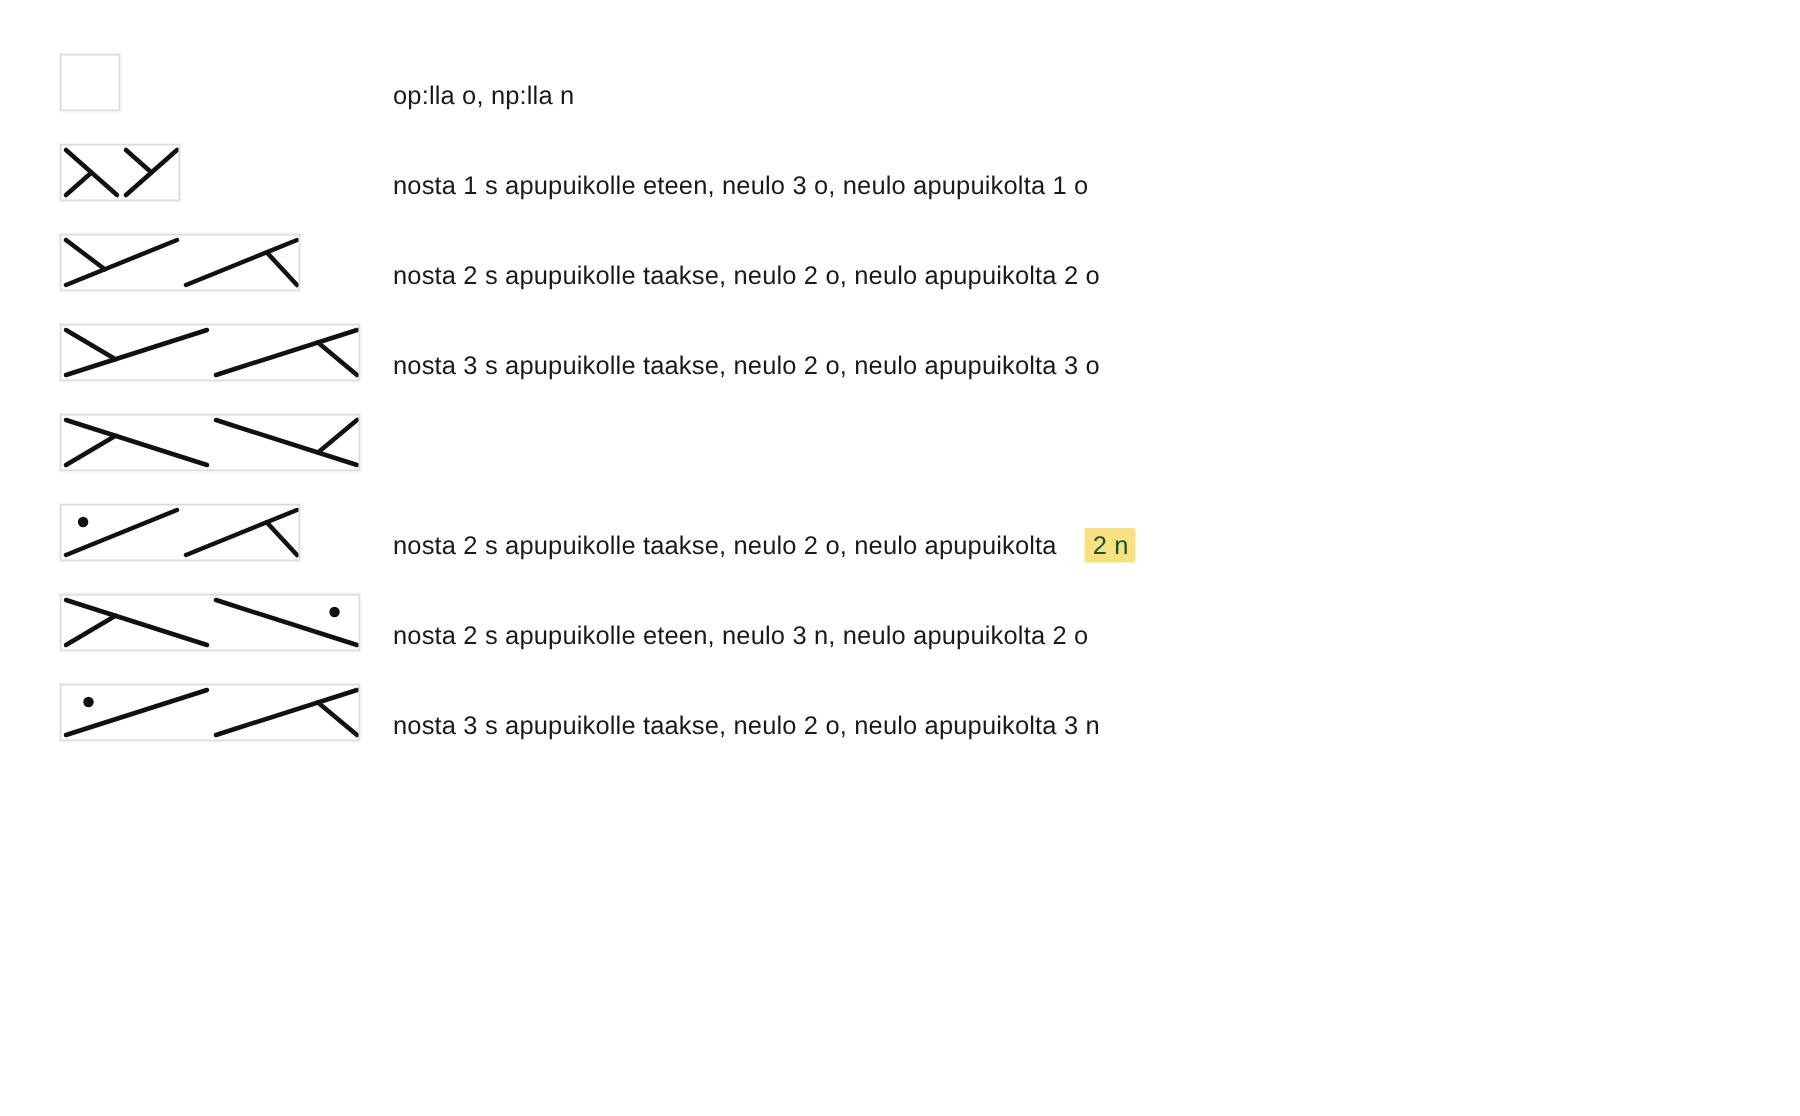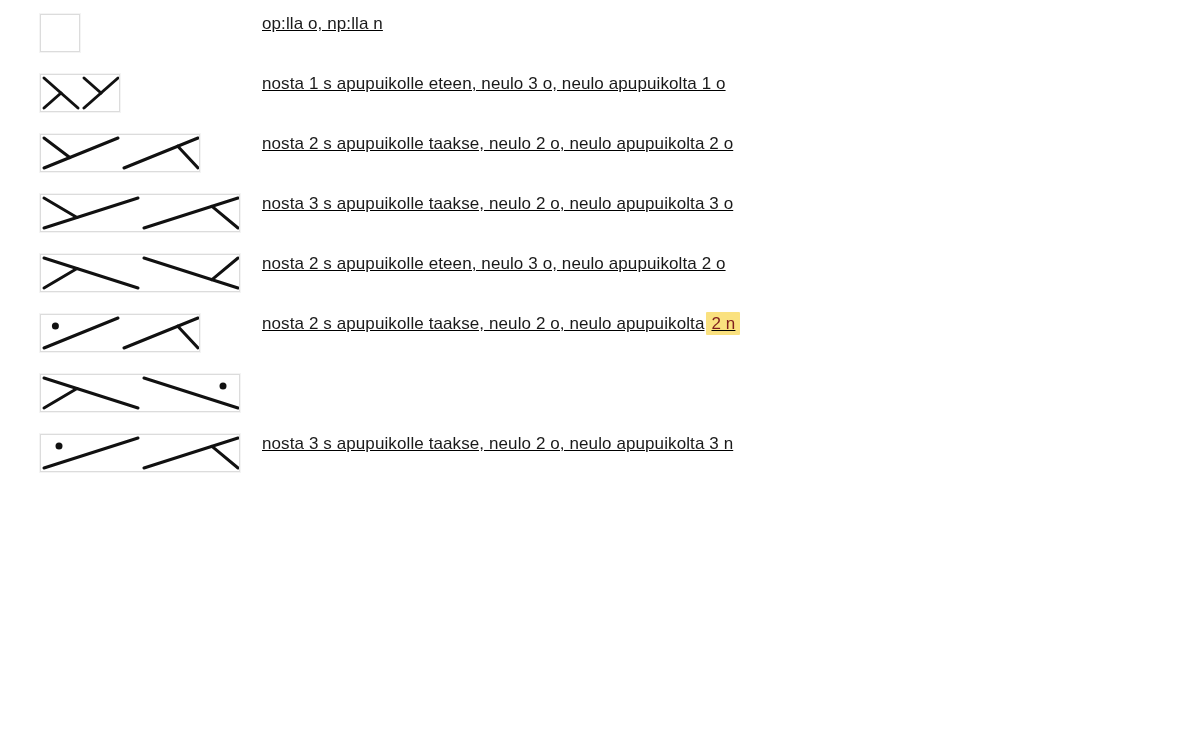--- a/index.html
+++ b/index.html
@@ -10,23 +10,22 @@
     height: 744px;
     overflow: hidden;
     font-family: "Liberation Sans", sans-serif;
   }
   .legend {
     padding-top: 14px;
     padding-left: 40px;
   }
   .legend-row {
     display: flex;
-    align-items: flex-start;
+    align-items: flex-end;
     height: 60px;
-    text-decoration: underline;
   }
   .symbol-col {
     width: 200px;
     flex: 0 0 200px;
     display: flex;
     align-items: center;
   }
   .symbol-box {
     background: #ffffff;
     border: 1px solid #dcdcdc;
@@ -37,23 +36,23 @@
   .symbol-box svg { display: block; }
   .row-label {
     margin-left: 22px;
     font-size: 17px;
     color: #1a1a1a;
     white-space: nowrap;
     letter-spacing: 0.1px;
   }
   .row-label mark {
     background: #fae17f;
-    color: #7f1d1d;
+    color: #14532d;
     padding: 2px 5px 2px 5px;
-    margin-left: 2px;
+    margin-left: 19px;
     border-radius: 1px;
   }
 </style>
 </head>
 <body>
 
 <div class="legend">
     <div class="legend-row">
       <div class="symbol-col">
         <div class="symbol-box" style="width: 38px;">
@@ -105,21 +104,20 @@
       <div class="symbol-col">
         <div class="symbol-box" style="width: 198px;">
           <svg width="198" height="36" viewBox="0 0 198 36">
             <line x1="3" y1="3" x2="97" y2="33" stroke="#111111" stroke-width="3" stroke-linecap="round"></line>
             <line x1="3" y1="33" x2="36" y2="13.53191489361702" stroke="#111111" stroke-width="3" stroke-linecap="round"></line>
             <line x1="103" y1="3" x2="197" y2="33" stroke="#111111" stroke-width="3" stroke-linecap="round"></line>
             <line x1="197" y1="3" x2="171" y2="24.70212765957447" stroke="#111111" stroke-width="3" stroke-linecap="round"></line>
           </svg>
         </div>
       </div>
-      <div class="row-label"><span>nosta 2 s apupuikolle eteen, neulo 3 o, neulo apupuikolta 2 o</span></div>
     </div>
     <div class="legend-row">
       <div class="symbol-col">
         <div class="symbol-box" style="width: 158px;">
           <svg width="158" height="36" viewBox="0 0 158 36">
             <line x1="3" y1="33" x2="77" y2="3" stroke="#111111" stroke-width="3" stroke-linecap="round"></line>
             <circle cx="14.399999999999999" cy="11" r="3.5" fill="#111111"></circle>
             <line x1="83" y1="33" x2="157" y2="3" stroke="#111111" stroke-width="3" stroke-linecap="round"></line>
             <line x1="157" y1="33" x2="136.8" y2="11.189189189189186" stroke="#111111" stroke-width="3" stroke-linecap="round"></line>
           </svg>
@@ -131,20 +129,21 @@
       <div class="symbol-col">
         <div class="symbol-box" style="width: 198px;">
           <svg width="198" height="36" viewBox="0 0 198 36">
             <line x1="3" y1="3" x2="97" y2="33" stroke="#111111" stroke-width="3" stroke-linecap="round"></line>
             <line x1="3" y1="33" x2="36" y2="13.53191489361702" stroke="#111111" stroke-width="3" stroke-linecap="round"></line>
             <line x1="103" y1="3" x2="197" y2="33" stroke="#111111" stroke-width="3" stroke-linecap="round"></line>
             <circle cx="182" cy="11" r="3.5" fill="#111111"></circle>
           </svg>
         </div>
       </div>
+      <div class="row-label"><span>nosta 2 s apupuikolle eteen, neulo 3 n, neulo apupuikolta 2 o</span></div>
     </div>
     <div class="legend-row">
       <div class="symbol-col">
         <div class="symbol-box" style="width: 198px;">
           <svg width="198" height="36" viewBox="0 0 198 36">
             <line x1="3" y1="33" x2="97" y2="3" stroke="#111111" stroke-width="3" stroke-linecap="round"></line>
             <circle cx="18" cy="11" r="3.5" fill="#111111"></circle>
             <line x1="103" y1="33" x2="197" y2="3" stroke="#111111" stroke-width="3" stroke-linecap="round"></line>
             <line x1="197" y1="33" x2="171" y2="11.297872340425531" stroke="#111111" stroke-width="3" stroke-linecap="round"></line>
           </svg>

